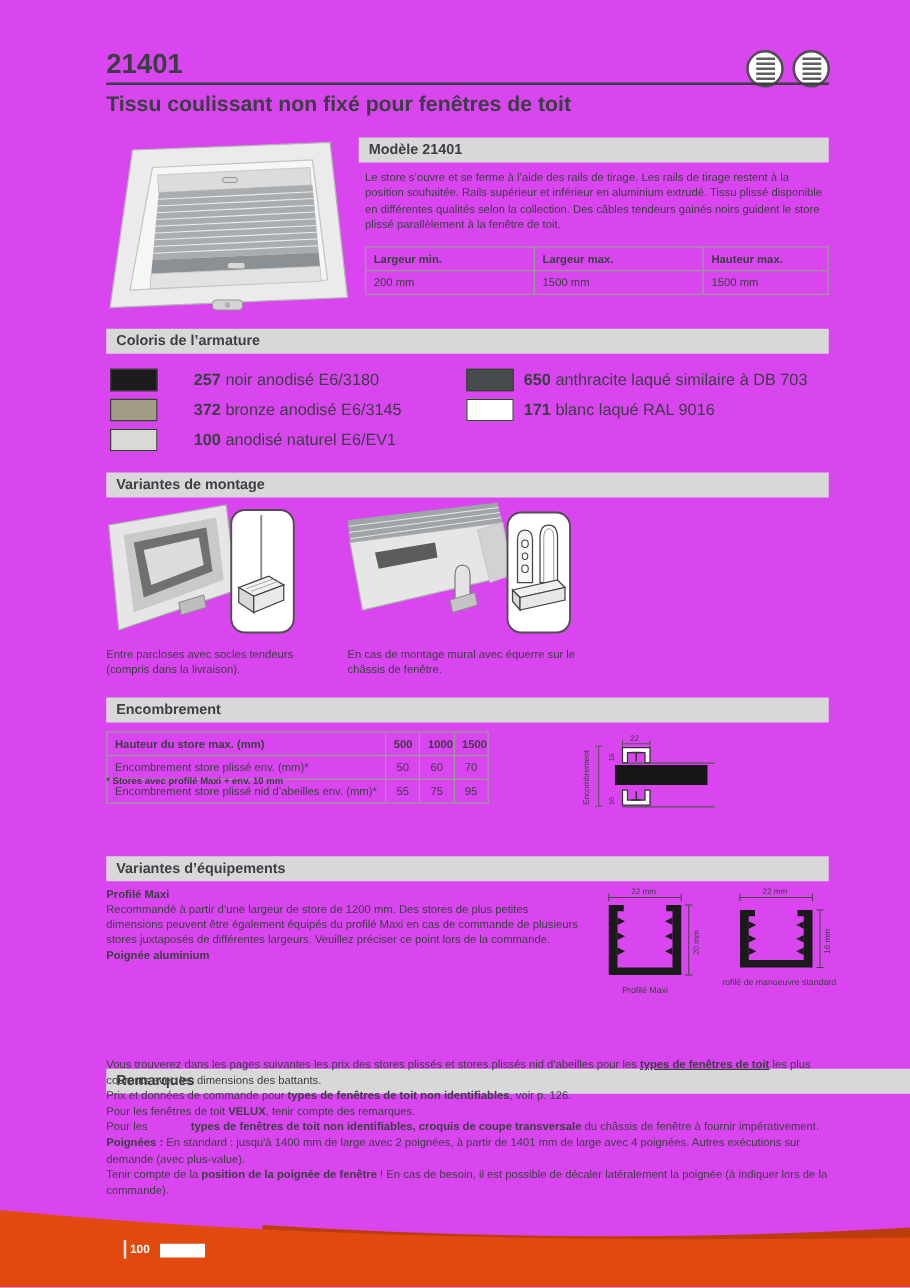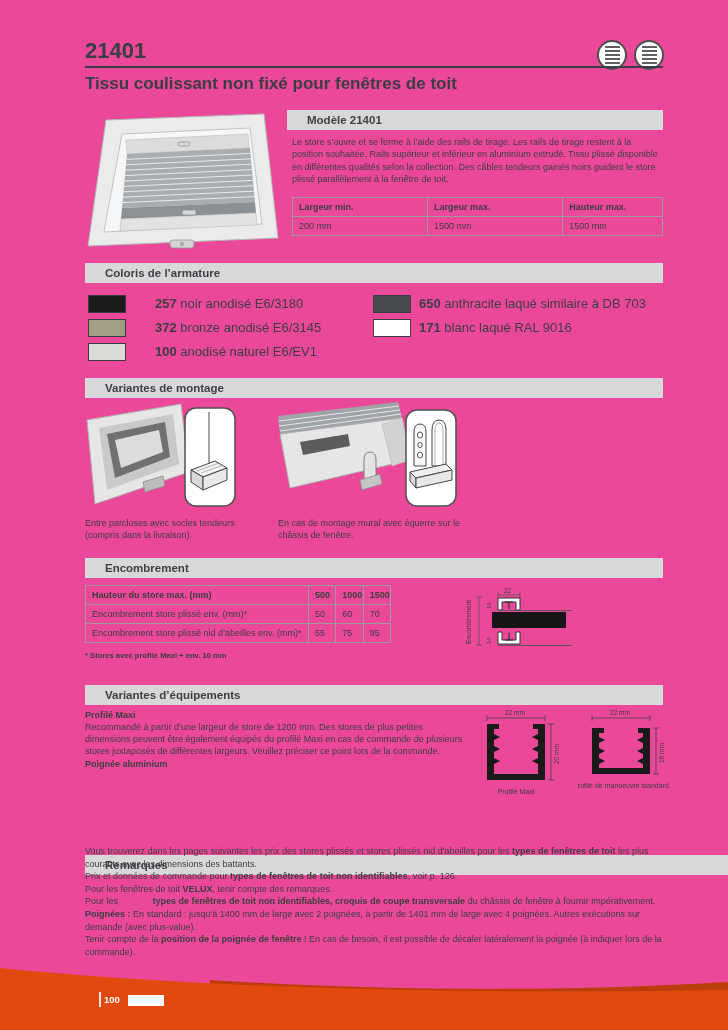--- a/index.html
+++ b/index.html
@@ -1,37 +1,37 @@
 <!DOCTYPE html>
 <html><head>
 <meta charset="utf-8">
 <style>
   html,body{margin:0;padding:0;}
-  .page{position:relative;width:728px;height:1030px;background:#ec4899;overflow:hidden;
+  .page{position:relative;width:728px;height:1030px;background:#d946ef;overflow:hidden;
         font-family:"Liberation Sans",sans-serif;color:#3b3e42;}
   .abs{position:absolute;}
 
   
   .page-title{left:85px;top:38px;font-size:22px;font-weight:bold;color:#3a3d42;letter-spacing:0px;}
   .title-rule{left:85px;top:66px;width:578px;height:2px;background:#3a3d42;}
   .subtitle{left:85px;top:74px;font-size:17px;font-weight:bold;color:#3a3d42;}
   .badge{width:26px;height:26px;border:2px solid #4e4e4e;border-radius:50%;
          display:flex;flex-direction:column;justify-content:center;align-items:center;gap:1.5px;background:#fff;}
   .badge .bar{width:15px;height:2.6px;background:#5f5f5f;}
 
   
   .section-bar{height:20px;line-height:20px;background:#d8d8d8;font-size:11.5px;font-weight:bold;
-               color:#3c4045;padding-left:20px;box-sizing:border-box;}
+               color:#3c4045;padding-left:8px;box-sizing:border-box;}
 
   
   .desc{font-size:9px;line-height:12.4px;color:#3b3e42;}
   table.dims{border-collapse:collapse;font-size:9px;color:#3b3e42;table-layout:fixed;}
   table.dims td,table.dims th{border:1px solid #9b9b9b;padding:4px 6px;text-align:left;font-weight:normal;}
   table.dims th{font-weight:bold;}
-  table.dims .num{text-align:left;}
+  table.dims .num{text-align:center;}
 
   
   .swatch{width:38px;height:18px;border:1px solid #3c3c3c;box-sizing:border-box;}
   .swatch-label{font-size:13px;line-height:18px;white-space:nowrap;}
   .swatch-label b{font-weight:bold;}
 
   .caption{font-size:9px;line-height:12.2px;}
   .footnote{font-size:7.6px;font-weight:bold;}
 
   .eq-title{font-size:9px;font-weight:bold;line-height:12.2px;}
@@ -194,21 +194,21 @@
     </tr>
     <tr>
       <td>Encombrement store plissé nid d’abeilles env. (mm)*</td>
       <td class="num">55</td>
       <td class="num">75</td>
       <td class="num">95</td>
     </tr>
   </tbody>
     </table>
 
-  <div class="abs footnote" style="left:85px;top:651px;">* Stores avec profilé Maxi + env. 10 mm</div>
+  <div class="abs footnote" style="left:85px;top:620px;">* Stores avec profilé Maxi + env. 10 mm</div>
 
   <svg class="abs" style="left:462px;top:584px;" width="112" height="70" viewBox="0 0 112 70">
     <text x="9" y="60" font-size="6.5" transform="rotate(-90 9 60)">Encombrement</text>
     <line x1="17" y1="13" x2="17" y2="61" stroke="#555" stroke-width="0.8"></line>
     <line x1="14" y1="13" x2="20" y2="13" stroke="#555" stroke-width="0.8"></line>
     <line x1="14" y1="61" x2="20" y2="61" stroke="#555" stroke-width="0.8"></line>
     <text x="42" y="9" font-size="6.5">22</text>
     <line x1="36" y1="11" x2="58" y2="11" stroke="#555" stroke-width="0.8"></line>
     <line x1="36" y1="8" x2="36" y2="14" stroke="#555" stroke-width="0.8"></line>
     <line x1="58" y1="8" x2="58" y2="14" stroke="#555" stroke-width="0.8"></line>
@@ -271,21 +271,21 @@
     <line x1="75" y1="68" x2="81" y2="68" stroke="#444" stroke-width="0.8"></line>
     <text x="86" y="57" font-size="6.5" transform="rotate(-90 86 57)">16 mm</text>
     <text x="43" y="82" font-size="7" text-anchor="middle">
       <tspan>Profilé de manoeuvre standard</tspan>
     </text>
   </svg>
 
   <div class="abs section-bar" style="left:85px;top:855px;width:686px;">Remarques</div>
 
   <div class="abs" style="left:85px;top:845px;width:578px;">
-    <p class="remark"><span>Vous trouverez dans les pages suivantes les prix des stores plissés et stores plissés nid d'abeilles pour les </span><span style="font-weight: bold;">types de fenêtres de toit</span><span> les plus courants avec les dimensions des battants.</span></p>
+    <p class="remark"><span>Vous trouverez dans les pages suivantes les prix des stores plissés et stores plissés nid d'abeilles pour les </span><span style="font-weight: bold; text-decoration: underline;">types de fenêtres de toit</span><span> les plus courants avec les dimensions des battants.</span></p>
     <p class="remark"><span>Prix et données de commande pour </span><span style="font-weight: bold;">types de fenêtres de toit non identifiables</span><span>, voir p. 126.</span></p>
     <p class="remark"><span>Pour les fenêtres de toit </span><span style="font-weight: bold;">VELUX</span><span>, tenir compte des remarques.</span></p>
     <p class="remark"><span>Pour les </span><span style="font-weight: bold; margin-left: 32px;">types de fenêtres de toit non identifiables, croquis de coupe transversale</span><span> du châssis de fenêtre à fournir impérativement.</span></p>
     <p class="remark"><span style="font-weight: bold; text-align: center;">Poignées :</span><span> En standard : jusqu'à 1400 mm de large avec 2 poignées, à partir de 1401 mm de large avec 4 poignées. Autres exécutions sur demande (avec plus-value).</span></p>
     <p class="remark"><span>Tenir compte de la </span><span style="font-weight: bold; text-align: right;">position de la poignée de fenêtre</span><span> ! En cas de besoin, il est possible de décaler latéralement la poignée (à indiquer lors de la commande).</span></p>
   </div>
 
   <svg class="abs" style="left:0;top:960px;" width="728" height="70" viewBox="0 0 728 70">
     <path d="M210,20 C380,31 560,32 728,22 L728,32 C560,40 380,37 210,26 Z" fill="#bd3c0b"></path>
     <path d="M0,8 C180,26 420,35 728,30 L728,70 L0,70 Z" fill="#e2490e"></path>

